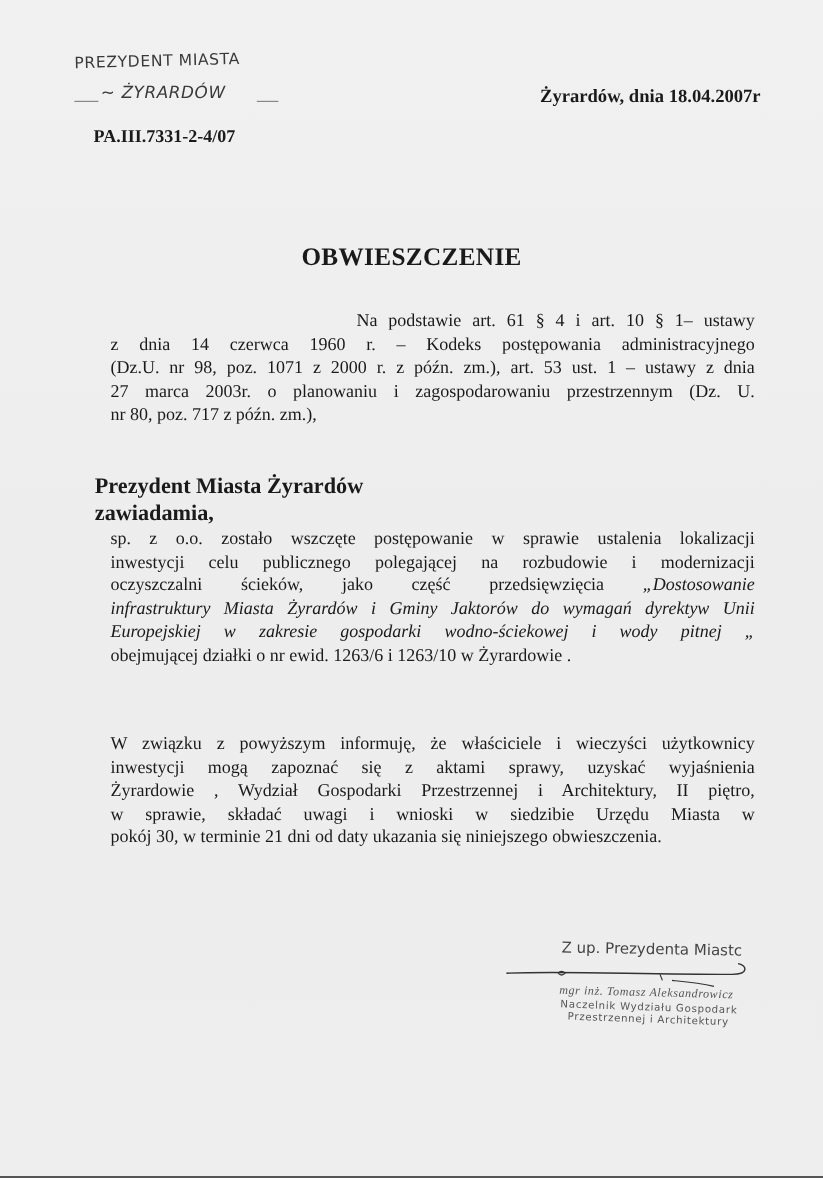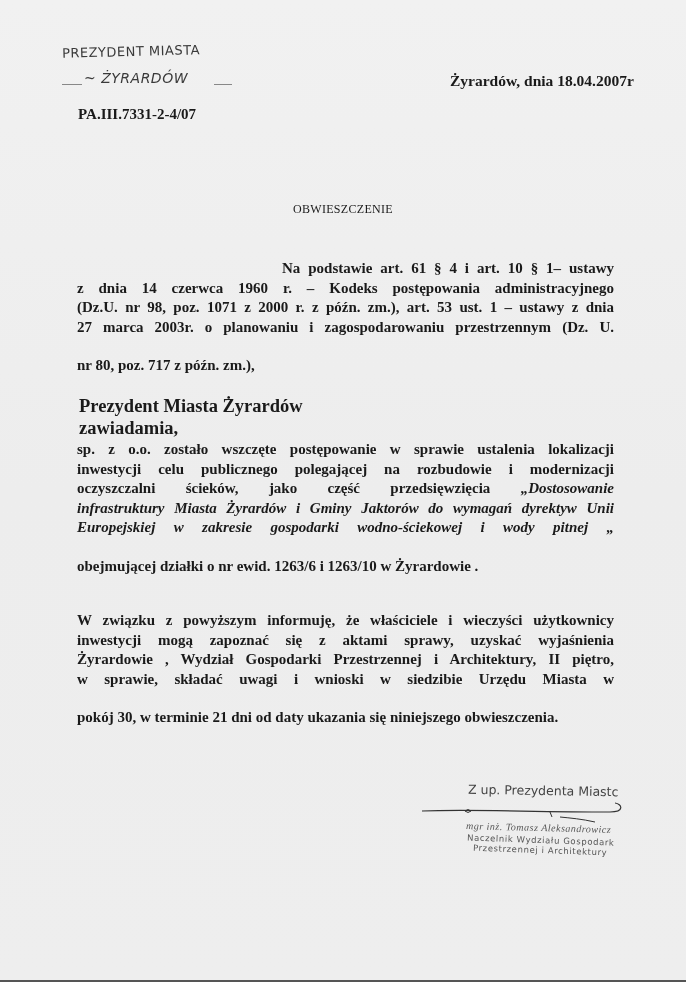--- a/index.html
+++ b/index.html
@@ -17,25 +17,25 @@
       font-family: "DejaVu Sans", sans-serif; color: #3a3a3a; letter-spacing: 0.5px; }
     .stamp .l1 { position: absolute; left: 0; top: 0; font-size: 13px; white-space: nowrap; transform: rotate(-1.5deg); }
     .stamp .l2 { position: absolute; left: 22px; top: 26px; font-size: 14px; white-space: nowrap; font-style: italic; }
     .stamp .dash { position: absolute; left: 0; top: 40px; width: 20px; height: 1px; background: #888; }
     .stamp .dash2 { position: absolute; left: 152px; top: 40px; width: 18px; height: 1px; background: #888; }
 
     .ref { position: absolute; left: 78px; top: 106px; font-size: 15px; font-weight: bold; }
     .date { position: absolute; left: 410px; top: 72px; font-size: 15.5px; font-weight: bold; white-space: nowrap; margin-left: 40px; }
 
     .title { position: absolute; left: 0; width: 686px; top: 202px; text-align: center;
-      font-size: 12px; font-weight: normal; letter-spacing: 0.3px; }
+      font-size: 21px; font-weight: bold; letter-spacing: 0.3px; }
 
-    .para { position: absolute; left: 77px; width: 537px; font-size: 15px; font-weight: bold; line-height: 19.5px; }
+    .para { position: absolute; left: 92px; width: 537px; font-size: 15px; font-weight: normal; line-height: 19.5px; }
     .para .line { display: block; white-space: nowrap; text-align: justify; text-align-last: justify; }
-    .para .line.last { text-align-last: left; margin-top: 19px; }
+    .para .line.last { text-align-last: left; }
     .p1 { top: 259px; }
     .p1 .first { padding-left: 205px; }
 
     .announcer { position: absolute; left: 79px; top: 395px; font-size: 18.5px; font-weight: bold; line-height: 22px; }
     .p2 { top: 440px; font-size: 15px; }
     .p2 i { font-style: italic; }
     .p3 { top: 611px; }
 
     .sig { position: absolute; left: 410px; top: 770px; width: 240px; height: 110px; }
     .sig .label { position: absolute; left: 58px; top: 13px; font-family: "DejaVu Sans", sans-serif;

